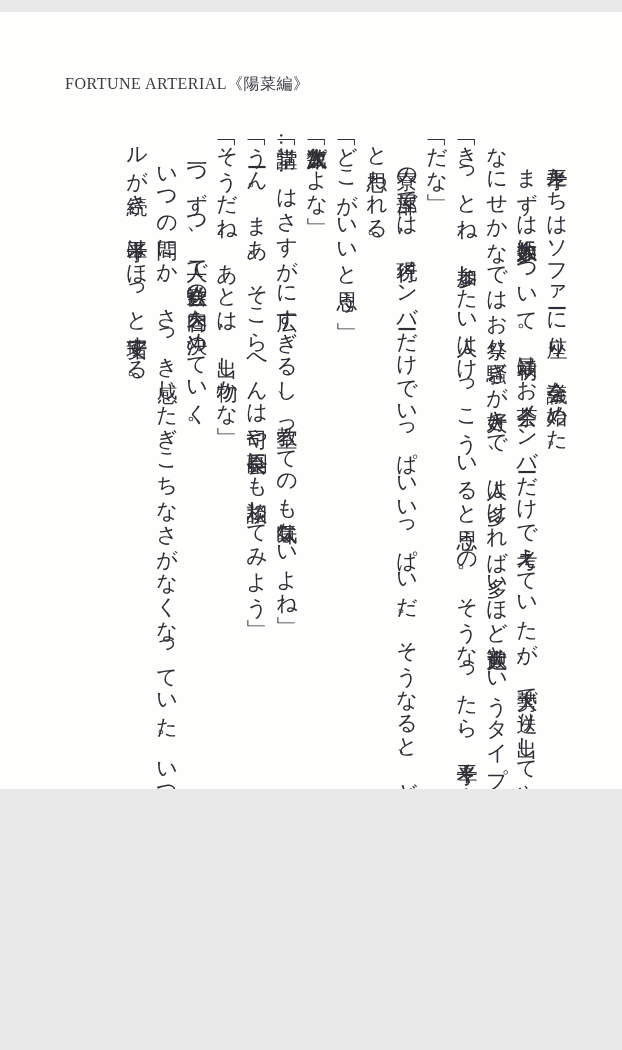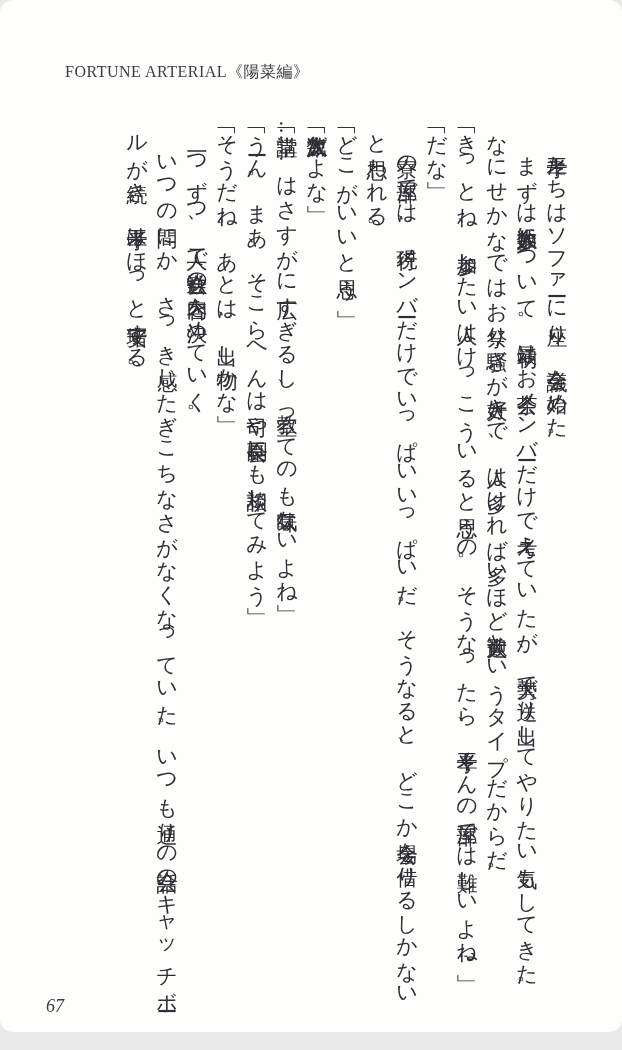--- a/index.html
+++ b/index.html
@@ -1,24 +1,23 @@
 <!DOCTYPE html>
 <html lang="ja"><head>
 <meta charset="utf-8">
 <style>
   html,body { margin:0; padding:0; }
   body { background:#e9e9e9; }
   .page {
     position:relative;
-    width:622px; height:1032px;
-    margin:0 auto;
+    width:622px; height:777px;
+    margin:12px auto;
     background:#fefefd;
     overflow:hidden;
     font-family:"Liberation Serif","DejaVu Serif",serif;
-    border-radius:13px;
   }
   .running-header {
     position:absolute;
     left:65px; top:62px;
     font-size:16px;
     letter-spacing:0.5px;
     color:#3b3b42;
     white-space:nowrap;
   }
   .body-text {

